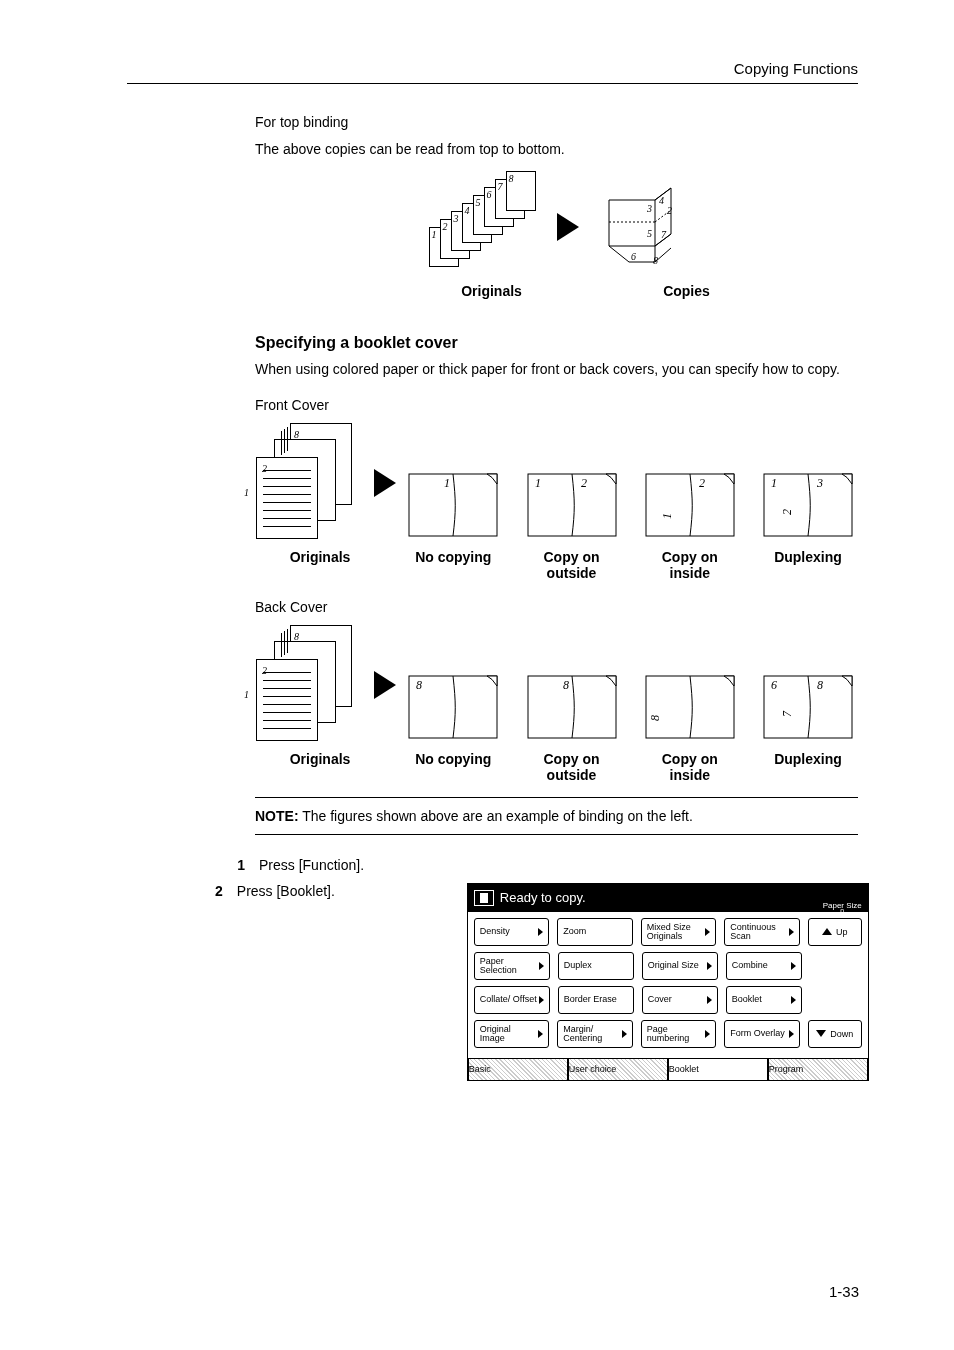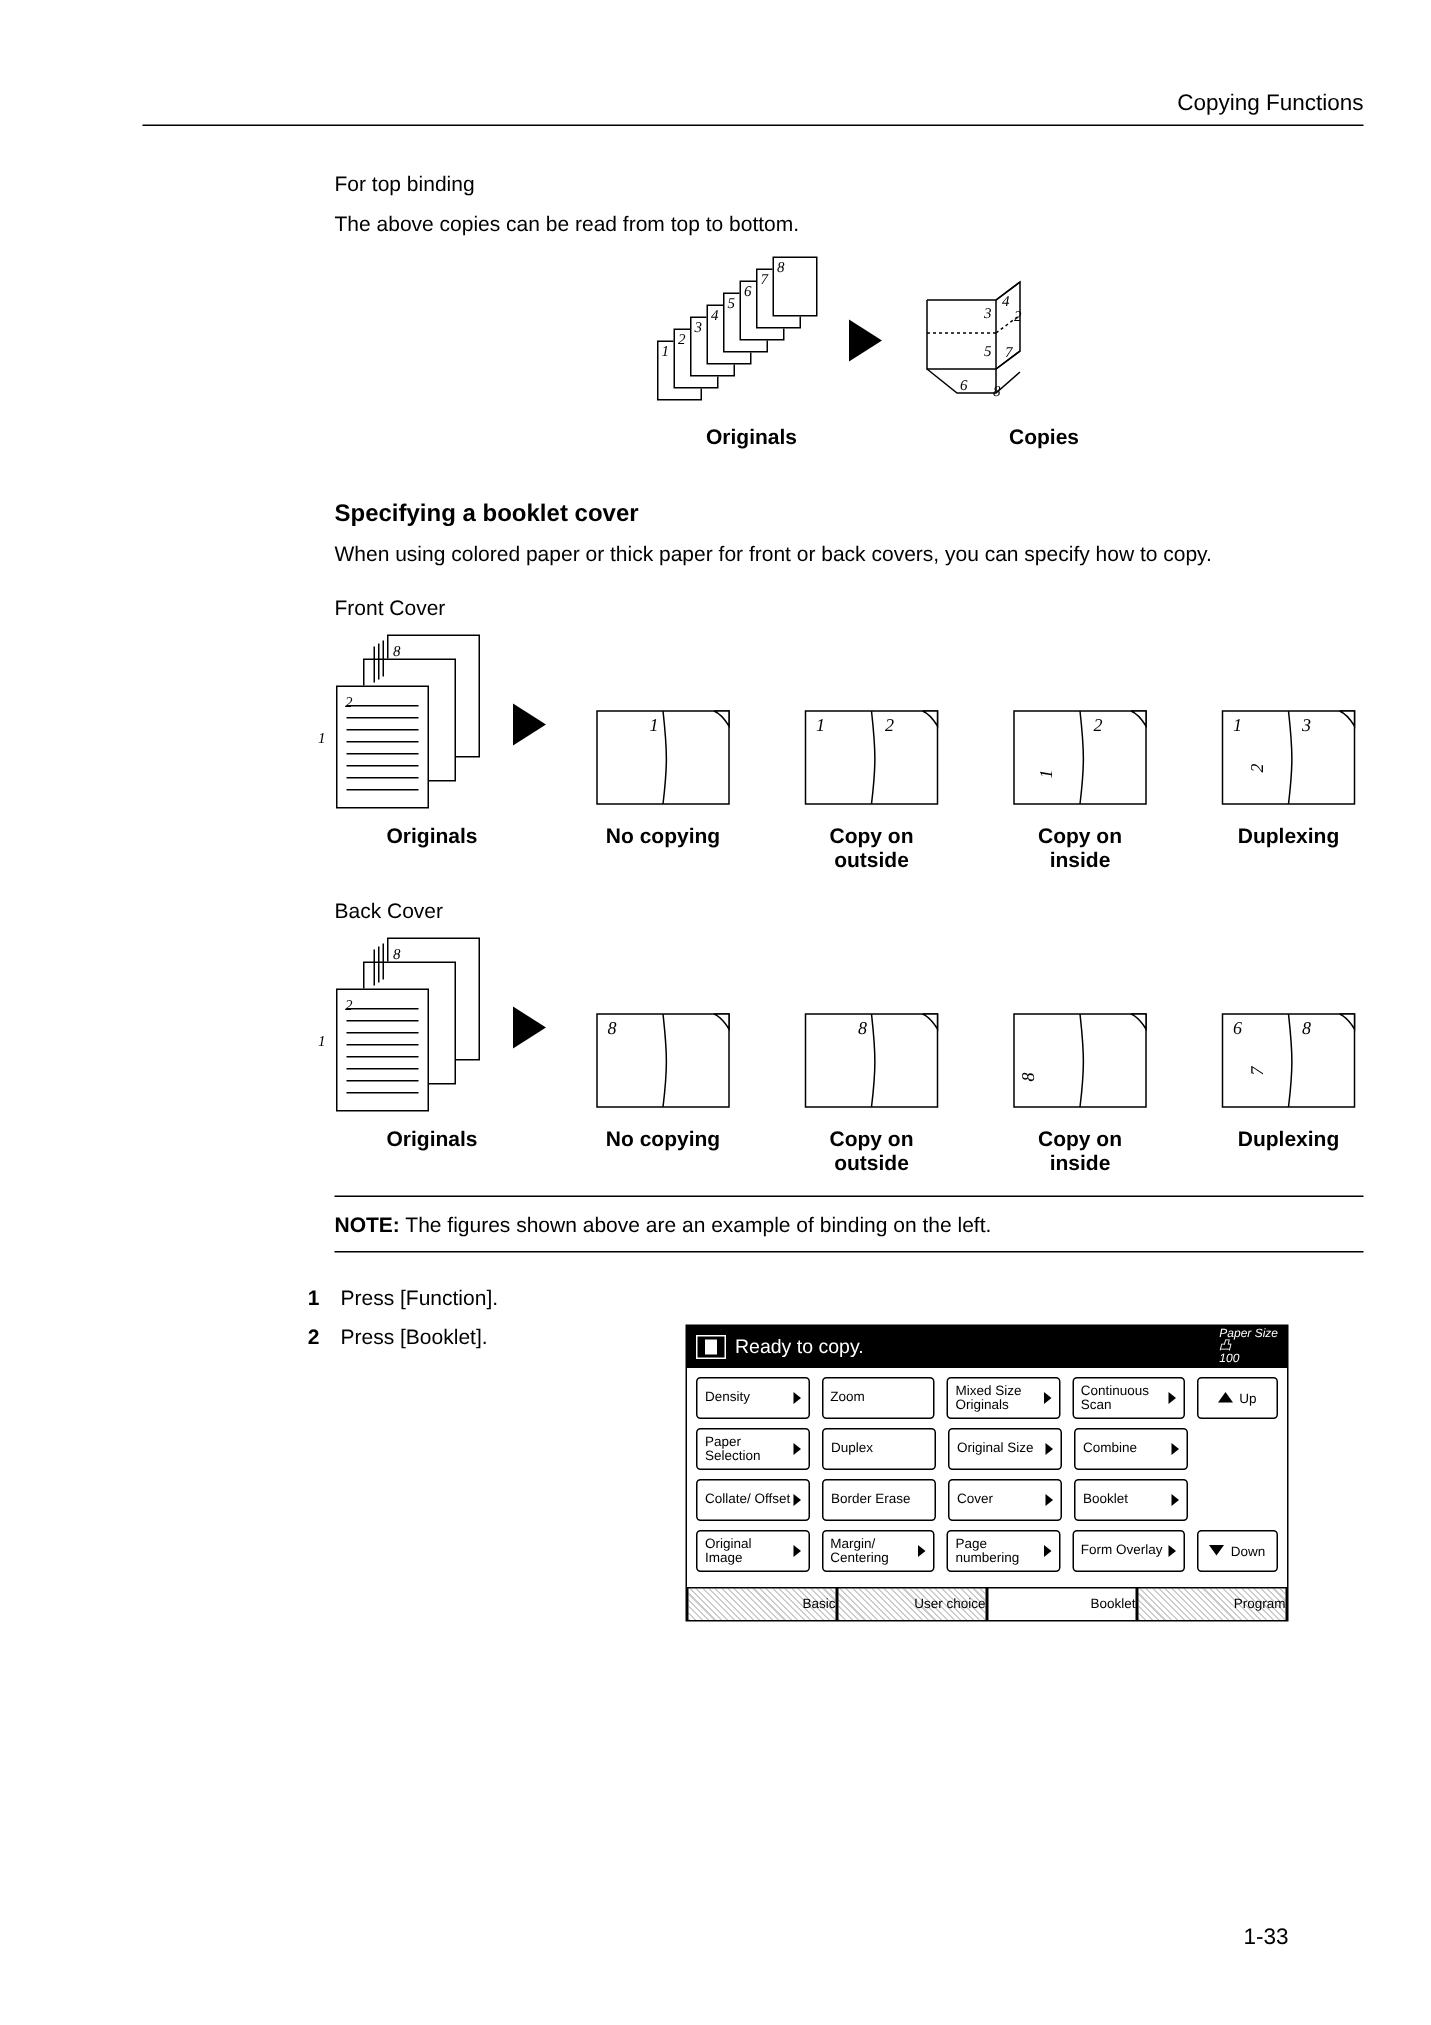--- a/index.html
+++ b/index.html
@@ -7,21 +7,22 @@
   body {
     width: 954px;
     height: 1350px;
     font-family: Arial, Helvetica, sans-serif;
     font-size: 14px;
     color: #000;
     position: relative;
     background: #fff;
   }
   .page {
-    padding: 60px 45px 0 95px;
+    padding: 60px 96px 0 95px;
+    margin-left: 32px;
   }
   .header-right {
     text-align: right;
     font-size: 15px;
     margin-bottom: 6px;
   }
   .hr {
     border: none;
     border-top: 1px solid #000;
     margin: 0 0 30px 0;
@@ -74,39 +75,39 @@
   }
   .panel-top {
     background:#000; color:#fff; display:flex; align-items:center;
     padding:3px 6px; position:relative; height:22px;
   }
   .panel-top .copy-icon {
     width:18px; height:14px; border:1px solid #fff; margin-right:6px;
     display:flex; align-items:center; justify-content:center;
   }
   .panel-top .copy-icon .inner { width:8px; height:10px; background:#fff; }
-  .panel-top-right { position:absolute; right:6px; top:1px; text-align:left; font-size:8px; line-height:1.05;font-style:italic; }
+  .panel-top-right { position:absolute; right:6px; top:18px; text-align:center; font-size:8px; line-height:1.05; }
   .panel-mid { padding:6px 6px 4px 6px; }
   .panel-row { display:flex; gap:8px; margin-bottom:6px; align-items:stretch; }
   .pbtn {
     flex:1; height:26px; border:1px solid #000; border-radius:3px;
     display:flex; align-items:center; padding:0 5px; justify-content:space-between;
     font-size:9px; line-height:1.05; position:relative; background:#fff;
   }
   .pbtn .txt { max-width:68px; }
   .pbtn .tri { width:0; height:0; border-top:4px solid transparent; border-bottom:4px solid transparent; border-left:5px solid #000; }
   .navbtn {
     width:52px; height:26px; border:1px solid #000; border-radius:3px;
     display:flex; align-items:center; justify-content:center; gap:4px; font-size:9px;
   }
   .navspacer { width:52px; height:26px; }
   .nav-up-tri { width:0;height:0;border-left:5px solid transparent;border-right:5px solid transparent;border-bottom:7px solid #000; }
   .nav-dn-tri { width:0;height:0;border-left:5px solid transparent;border-right:5px solid transparent;border-top:7px solid #000; }
   .panel-tabs { display:flex; height:22px; }
-  .ptab { flex:1; border:1px solid #000; border-bottom:none; display:flex; align-items:center; justify-content:flex-end; font-size:9px; position:relative; }
+  .ptab { flex:1; border:1px solid #000; border-bottom:none; display:flex; align-items:center; justify-content:flex-start; font-size:9px; position:relative; }
   .ptab.inactive { background-image: repeating-linear-gradient(45deg,#ccc 0,#ccc 1px,#fff 1px,#fff 3px); }
   .ptab.active { background:#fff; }
   .ptab::before, .ptab::after {
     content:""; position:absolute; bottom:0; width:8px; height:22px;
   }
   .footer-pg { position:absolute; bottom:50px; right:95px; font-size:15px; }
 
   
   .five-row { display:flex; align-items:flex-end; justify-content:space-between; margin-top:6px; }
   .five-row .cell { display:flex; flex-direction:column; align-items:center; }

